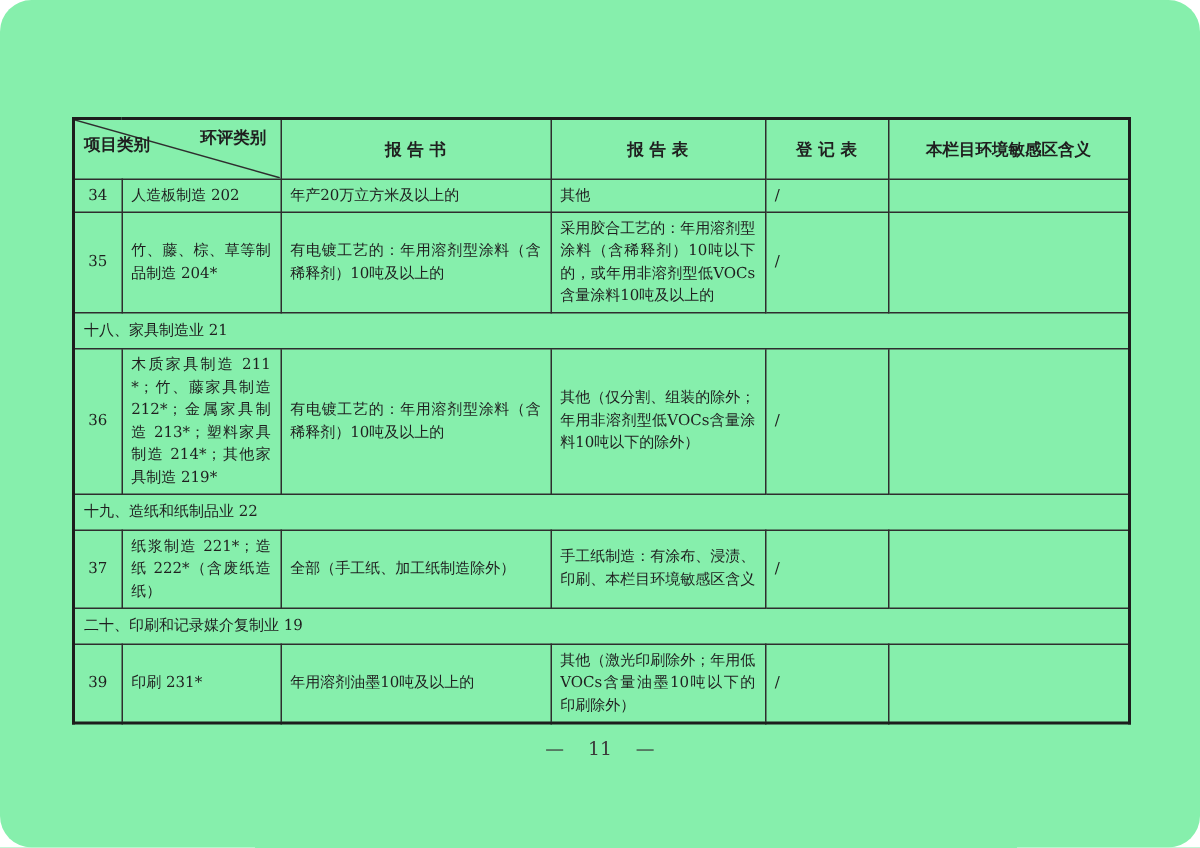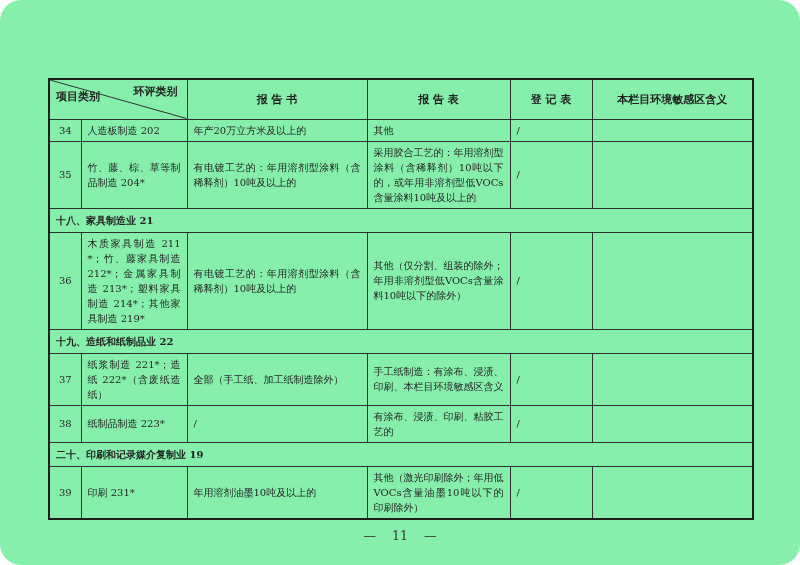--- a/index.html
+++ b/index.html
@@ -39,21 +39,21 @@
     text-align: center;
     padding: 2px;
   }
   .diag-cell { position: relative; padding: 0; }
   .diag-cell svg { position: absolute; left: 0; top: 0; width: 100%; height: 100%; display: block; }
   .diag-top { position: absolute; top: 4px; right: 9px; font-size: 11px; font-weight: bold; }
   .diag-bottom { position: absolute; bottom: 15px; left: 6px; font-size: 11px; font-weight: bold; }
   .c-num { text-align: center; padding: 2px 1px; margin-left: 24px; }
   .c-cat, .c-book, .c-form { text-align: justify; }
   .section-row { height: 24px; }
-  .c-section { font-weight: bold; font-size: 11px; padding: 3px 8px; text-align: left; }
+  .c-section { font-weight: normal; font-size: 11px; padding: 3px 8px; text-align: left; }
   .footer {
     margin-top: 8px;
     text-align: center;
     font-size: 12.5px;
     color: #3a3a3a;
     word-spacing: 12px;
   }
 </style>
 </head>
 <body>
@@ -116,28 +116,20 @@
           <td colspan="6" class="c-section">十九、造纸和纸制品业 22</td>
         </tr>
         <tr>
           <td class="c-num">37</td>
           <td class="c-cat">纸浆制造 221*；造纸 222*（含废纸造纸）</td>
           <td class="c-book">全部（手工纸、加工纸制造除外）</td>
           <td class="c-form">手工纸制造：有涂布、浸渍、印刷、本栏目环境敏感区含义</td>
           <td class="c-reg">/</td>
           <td class="c-meaning"></td>
         </tr>
-        <tr>
-          <td class="c-num">38</td>
-          <td class="c-cat">纸制品制造 223*</td>
-          <td class="c-book">/</td>
-          <td class="c-form">有涂布、浸渍、印刷、粘胶工艺的</td>
-          <td class="c-reg">/</td>
-          <td class="c-meaning"></td>
-        </tr>
         <tr class="section-row">
           <td colspan="6" class="c-section">二十、印刷和记录媒介复制业 19</td>
         </tr>
         <tr>
           <td class="c-num">39</td>
           <td class="c-cat">印刷 231*</td>
           <td class="c-book">年用溶剂油墨10吨及以上的</td>
           <td class="c-form">其他（激光印刷除外；年用低VOCs含量油墨10吨以下的印刷除外）</td>
           <td class="c-reg">/</td>
           <td class="c-meaning"></td>

